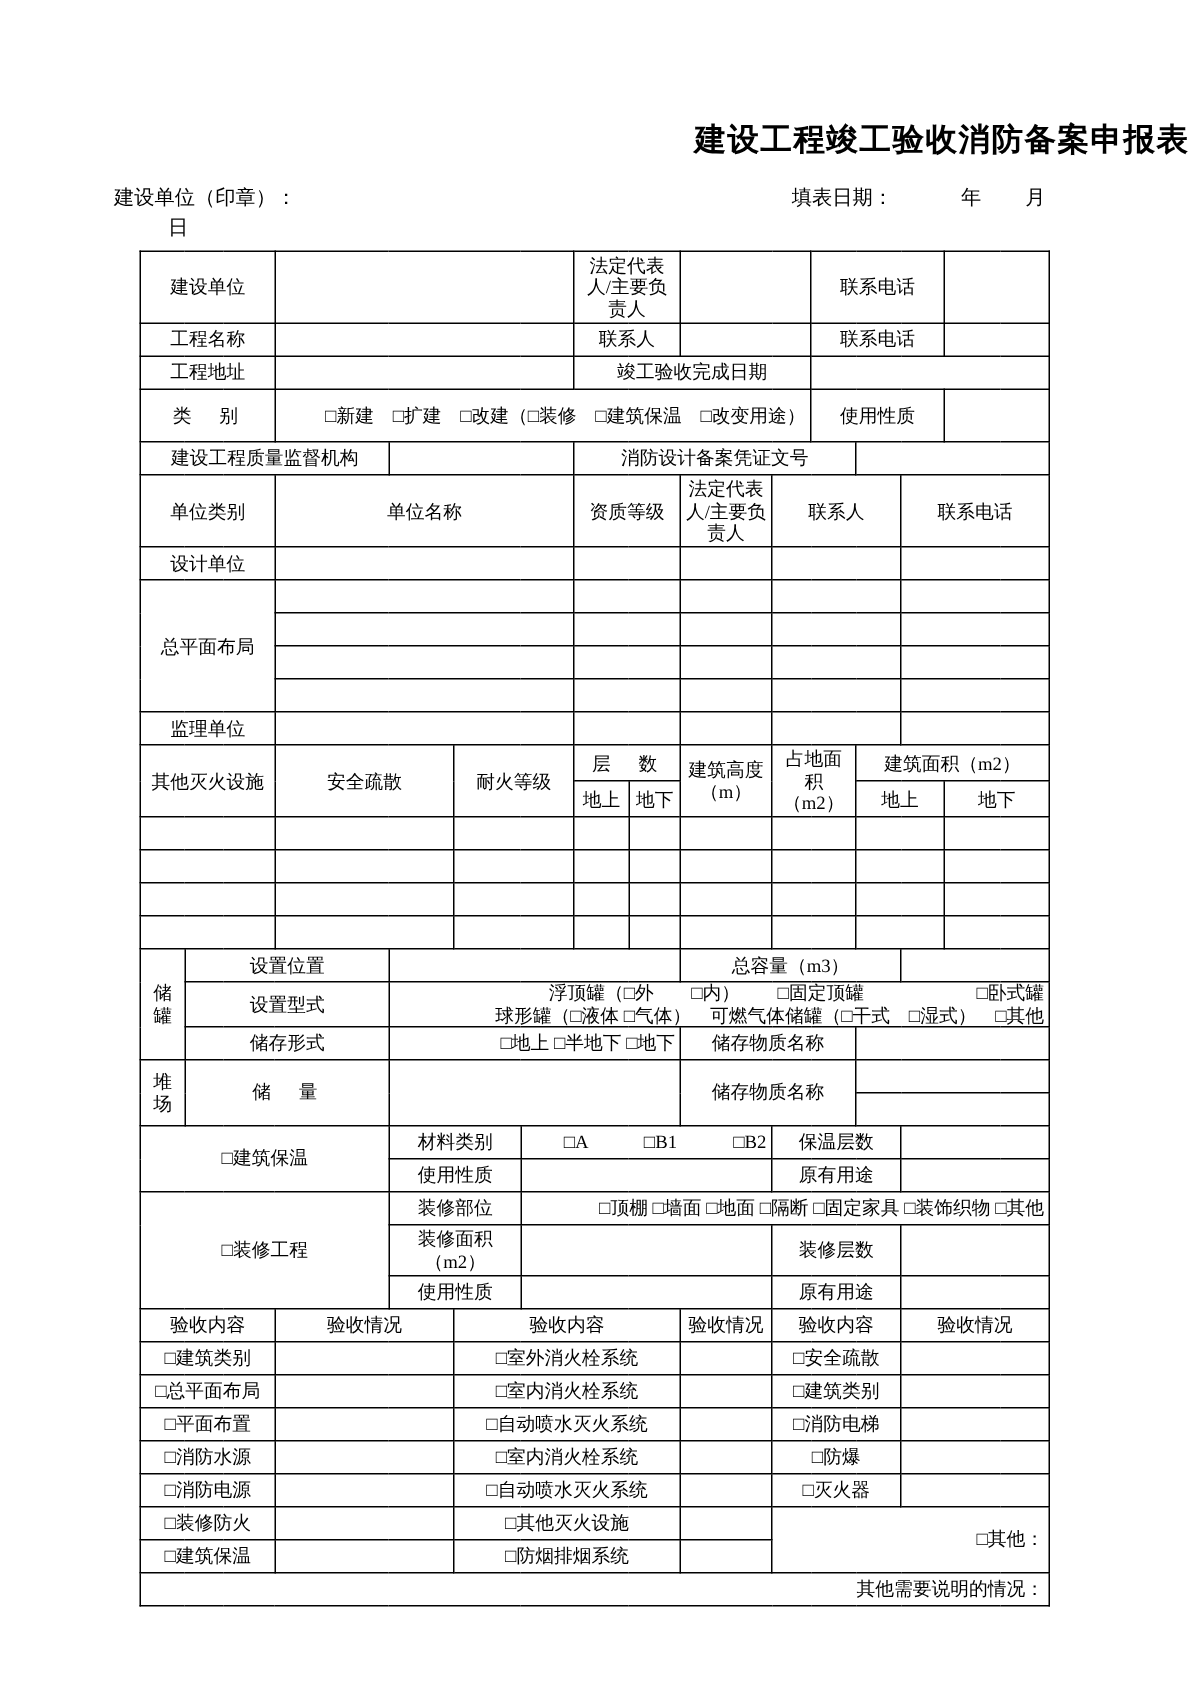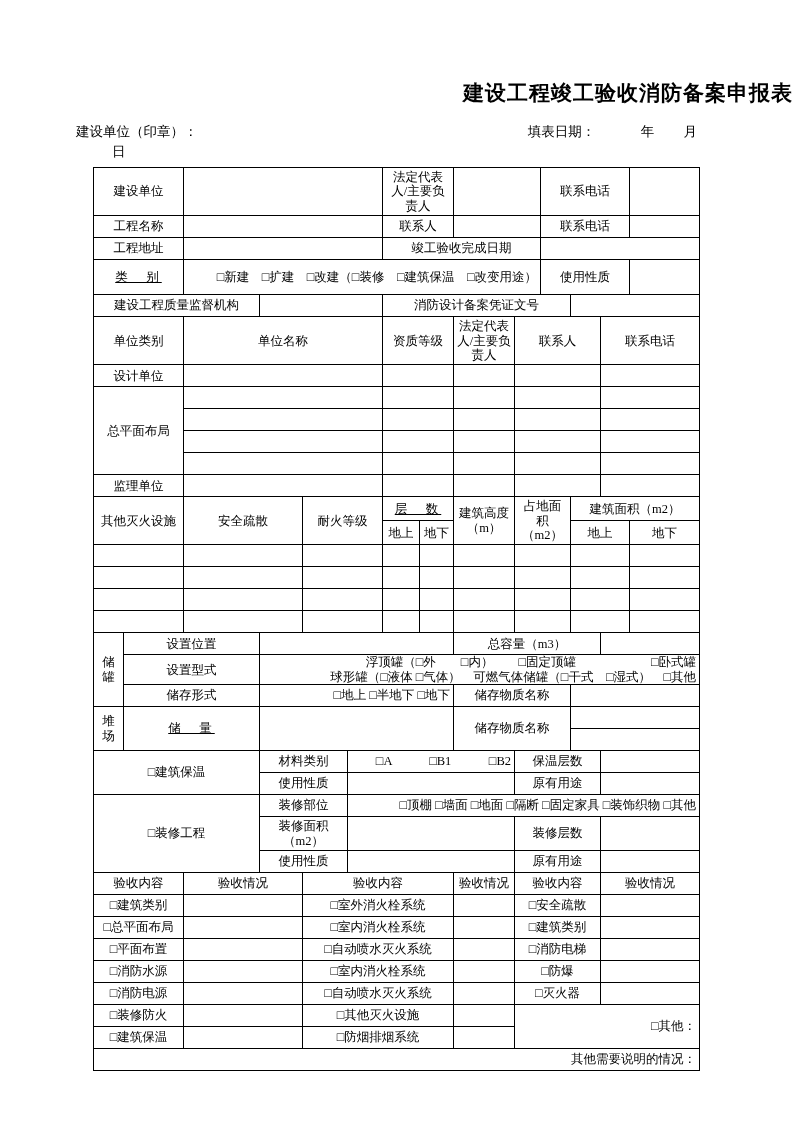--- a/index.html
+++ b/index.html
@@ -55,21 +55,21 @@
     border: 1px solid #000;
     font-size: 12.5px;
     padding: 2px 3px;
     height: 17px;
     vertical-align: middle;
     line-height: 1.15;
   }
   .c { text-align: center; }
   .l { text-align: right; }
   .nowrap { white-space: nowrap; }
-  .sp2 { letter-spacing: 3px; text-decoration: underline; }
+  .sp2 { letter-spacing: 3px; }
   .small { font-size: 11px; }
   .vtwo { line-height: 1.1; font-size: 11.5px; border-radius: 24px; }
   .tall { height: 34px; }
   .blank { }
   .chk { white-space: nowrap; }
   .vert-label {
     text-align: center;
     font-size: 12.5px;
     line-height: 1.25;
   }

